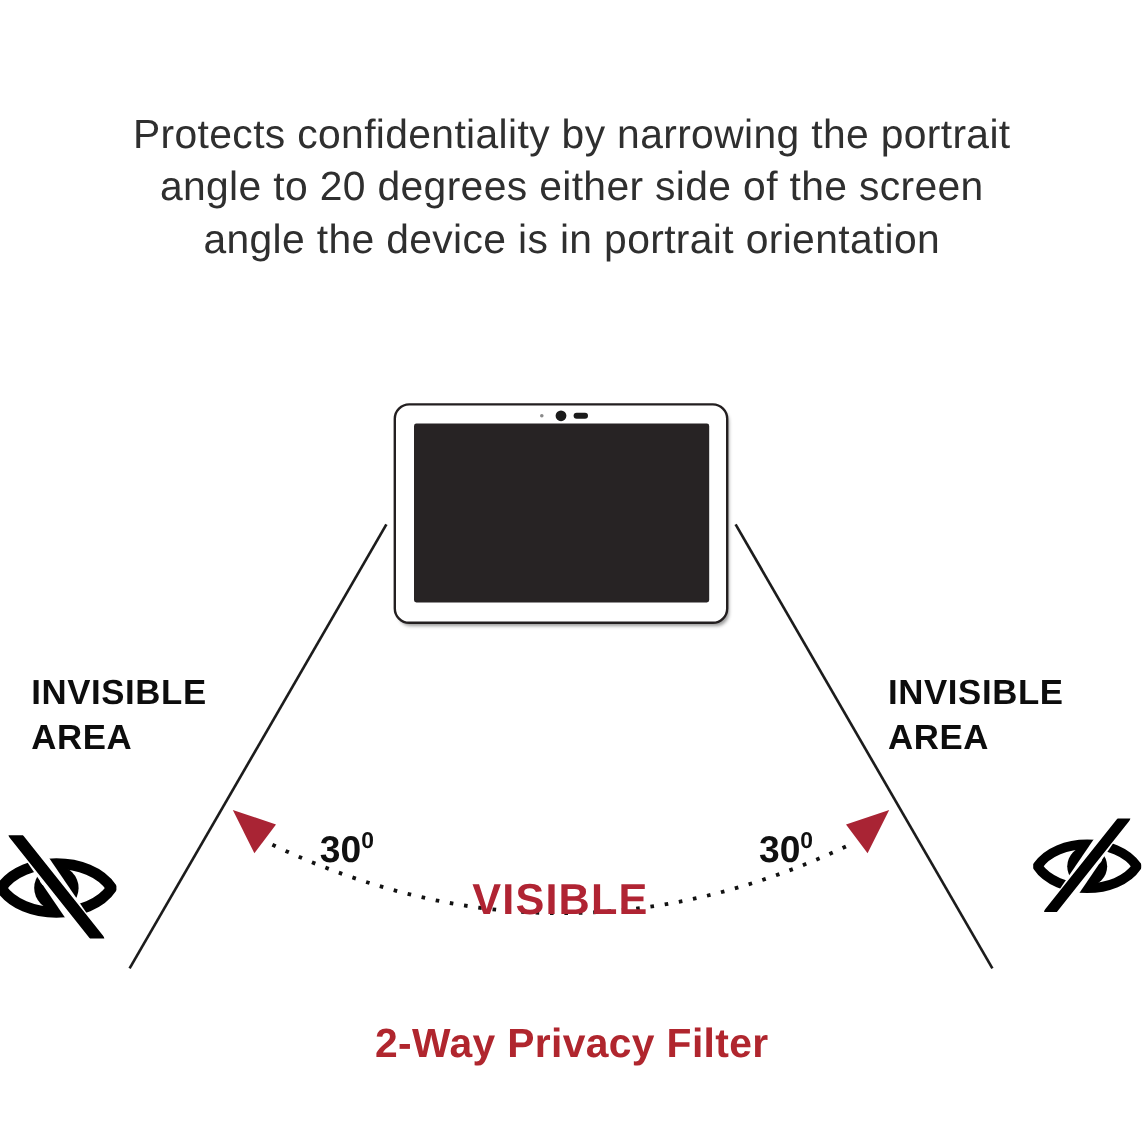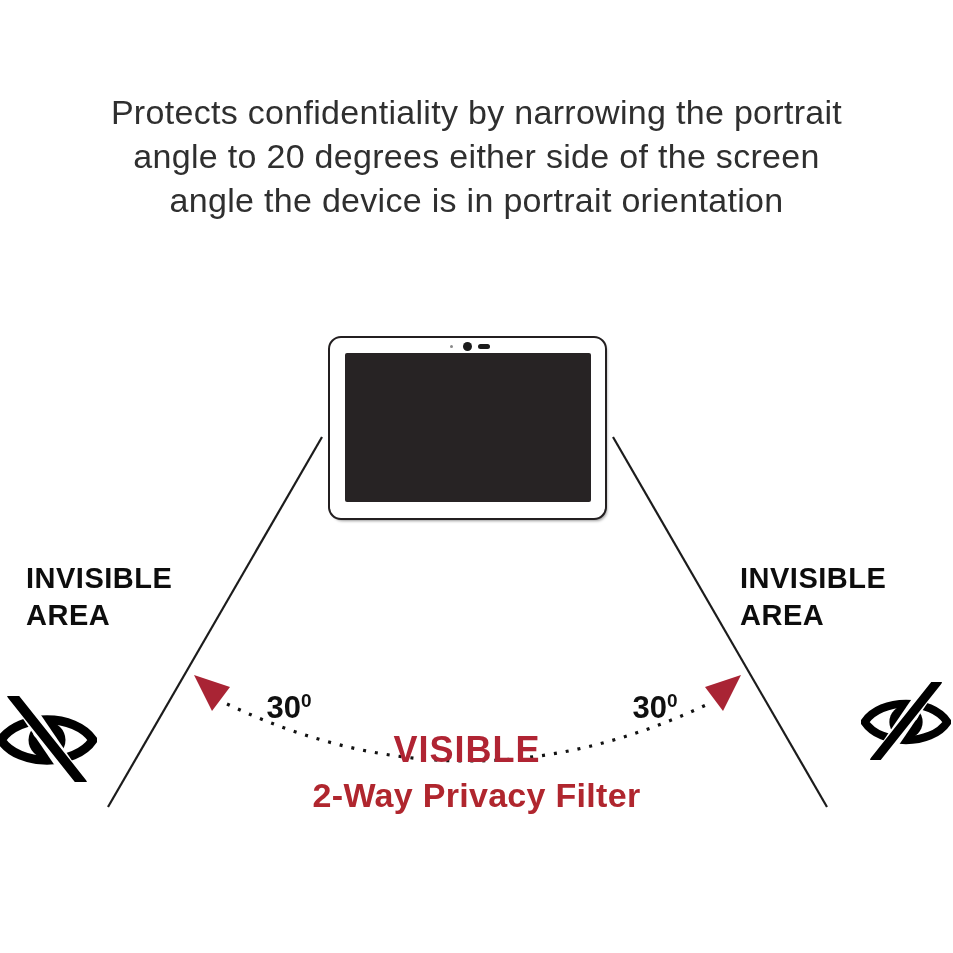--- a/index.html
+++ b/index.html
@@ -38,21 +38,21 @@
 
   .angle { position:absolute; top:650px; width:110px; text-align:center;
            font-weight:700; font-size:31px; color:#101010;margin-top:40px; }
   .angle sup { font-size:19px; line-height:0; }
   .angle-left { left:234px; }
   .angle-right { left:600px; }
 
   .visible-label { position:absolute; top:689px; left:0; width:934px; text-align:center;
                    font-weight:700; font-size:36px; letter-spacing:1px; color:#b02433;margin-top:40px; }
 
-  .caption { position:absolute; top:776px; left:0; width:953px; text-align:center;
+  .caption { position:absolute; top:851px; left:0; width:953px; text-align:center;
              font-weight:700; font-size:34px; letter-spacing:.3px; color:#b0262e; }
 </style>
 </head>
 <body>
 
 <div class="canvas">
 
   <div class="title">
     <div>Protects confidentiality by narrowing the portrait</div>
     <div>angle to 20 degrees either side of the screen</div>

